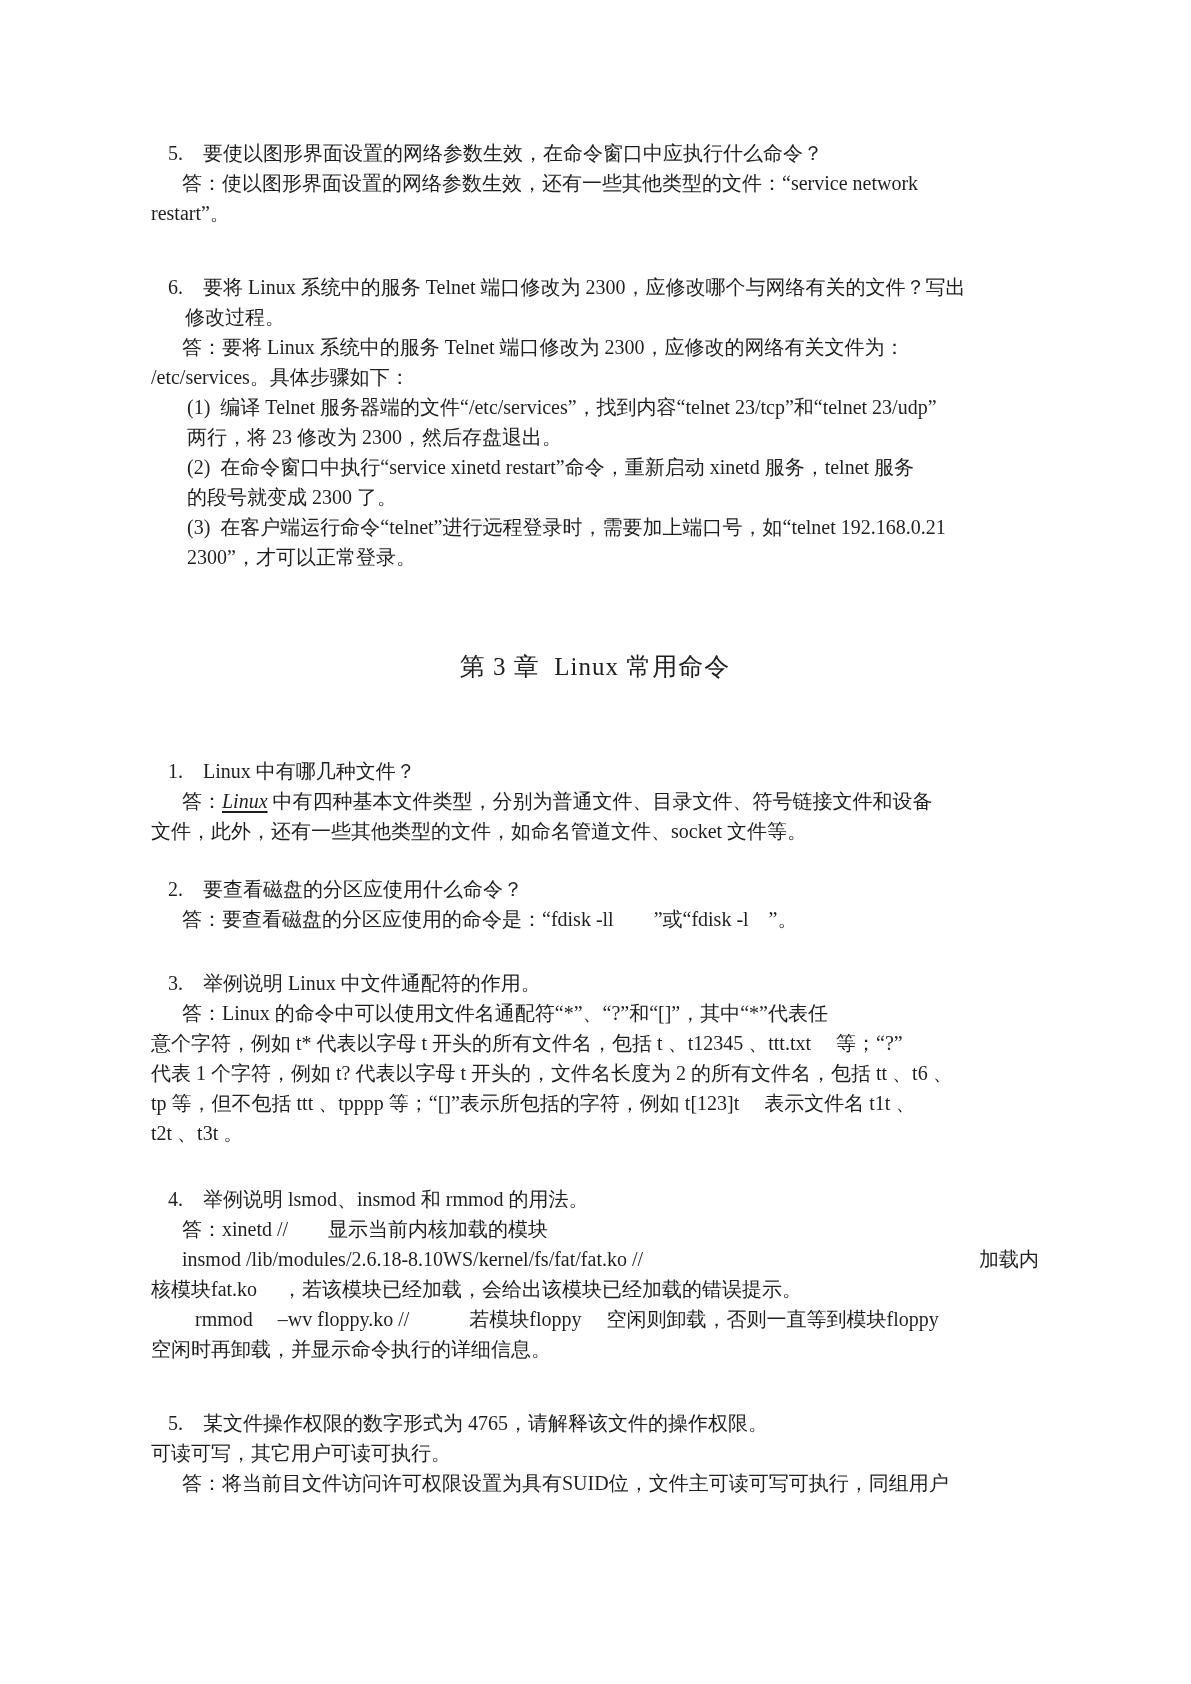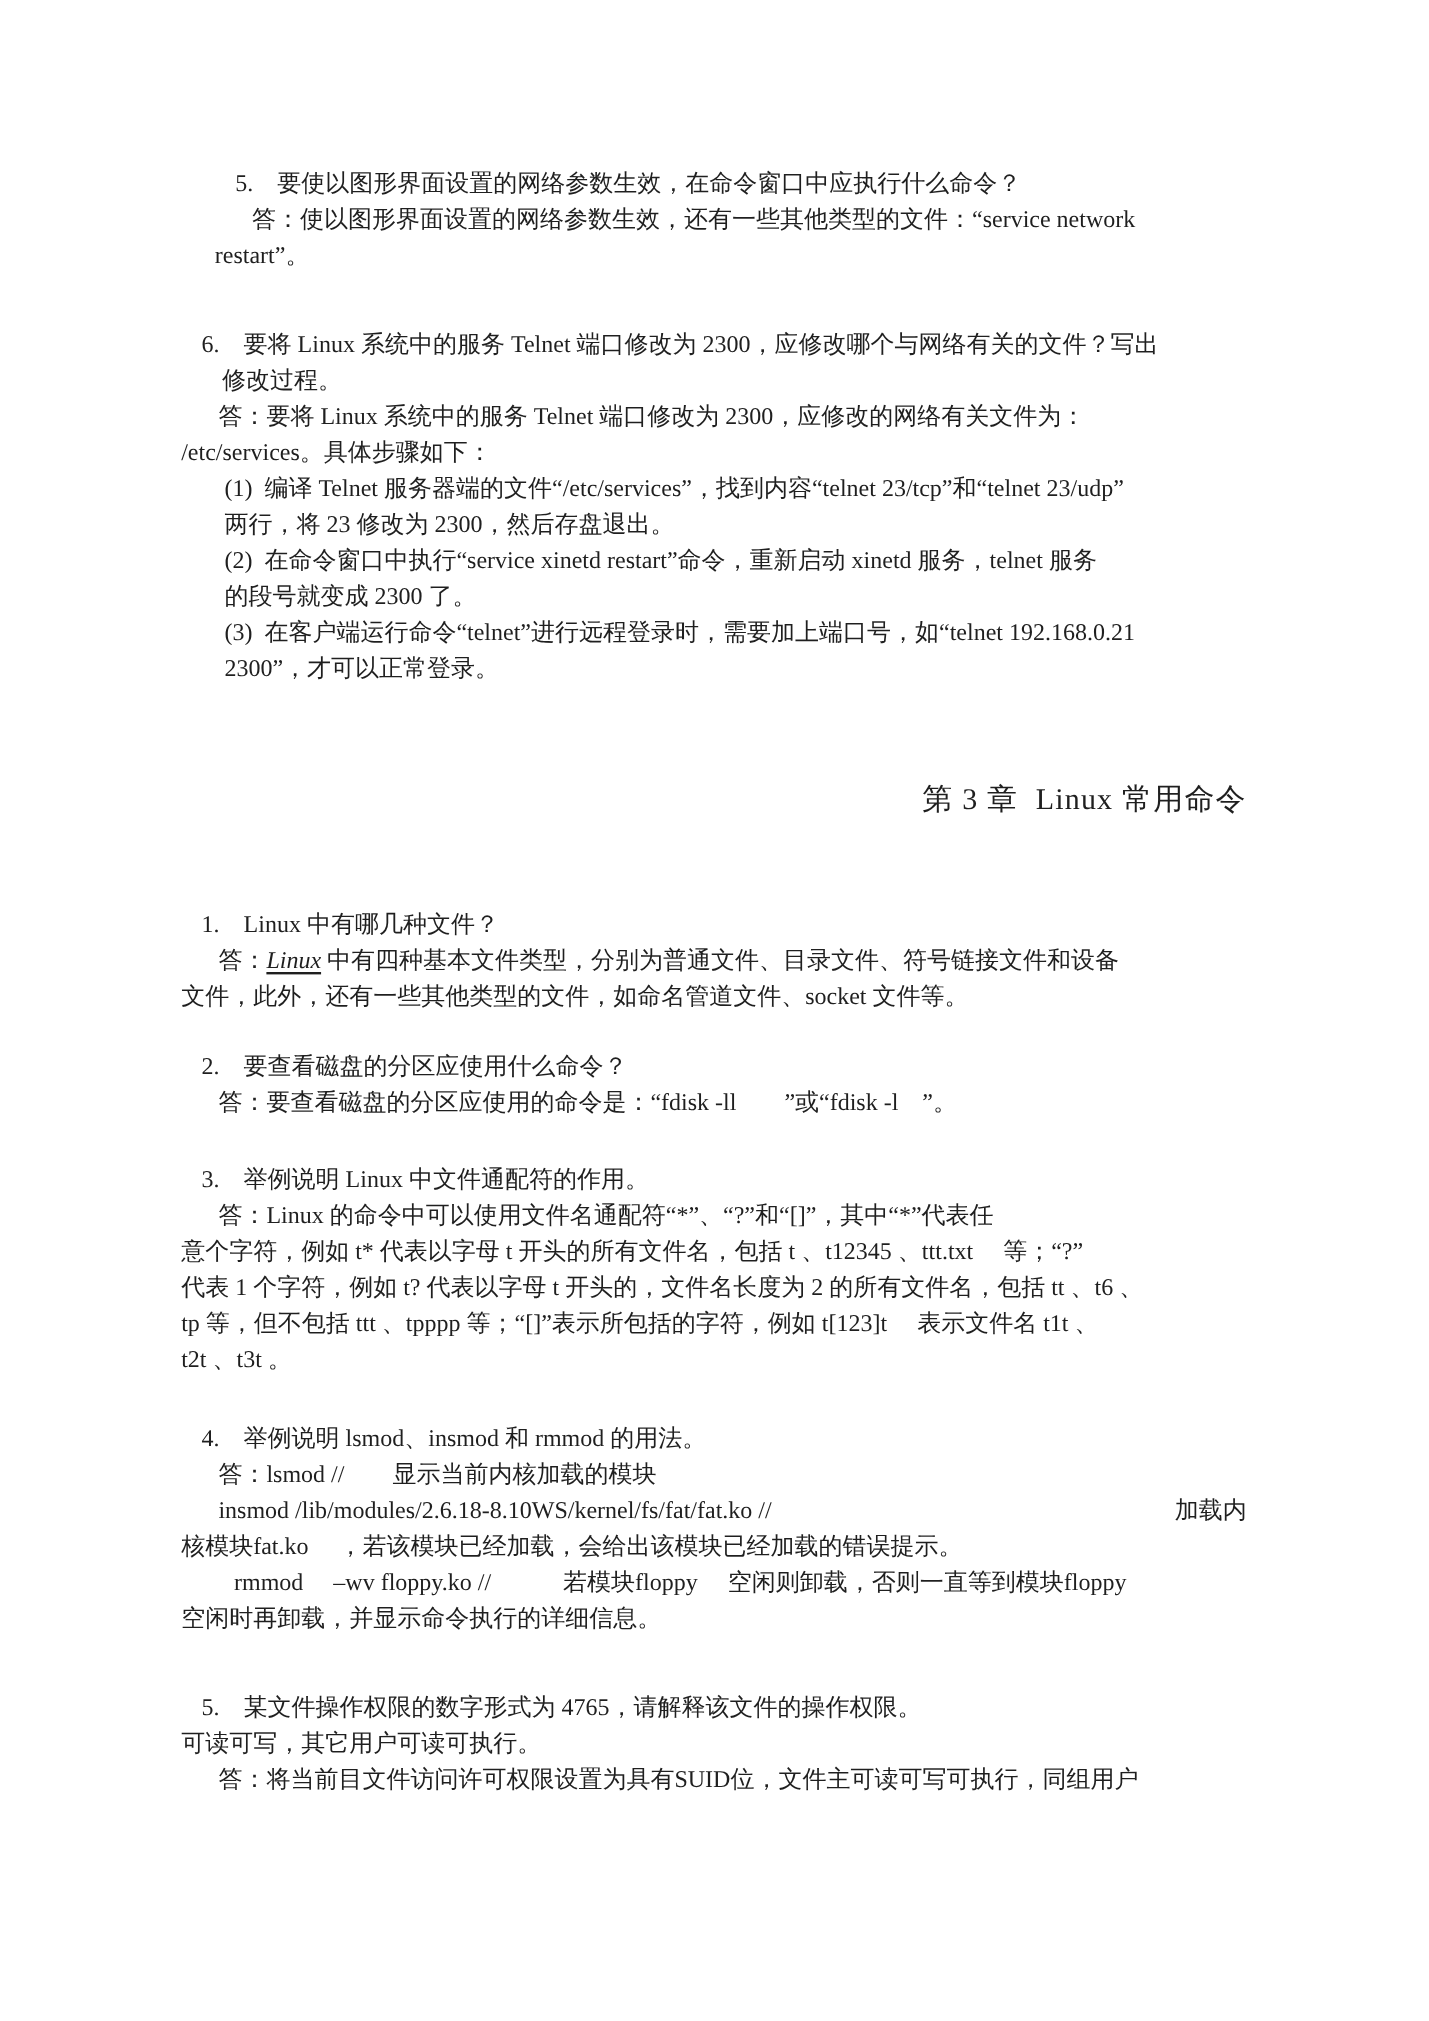--- a/index.html
+++ b/index.html
@@ -17,26 +17,26 @@
   .block{margin:0;}
   .line{white-space:pre;}
   .line.num{padding-left:17px;}
   .line.cont{padding-left:34px;}
   .line.ans{padding-left:31px;}
   .line.step{padding-left:36px;}
   .line.step2{padding-left:44px;}
   .line.flush{padding-left:0;}
   .line.split{padding-left:31px;display:flex;justify-content:space-between;}
   .line.title{
-    text-align:right;font-size:25px;line-height:34px;letter-spacing:1px;
+    text-align:center;font-size:25px;line-height:34px;letter-spacing:1px;
     white-space:pre;
     margin-top:41px;
   }
   .u{text-decoration:underline;text-underline-offset:3px;font-style:italic;}
-  [data-name="block-ch2-q5-network"]{margin-bottom:44px;margin-left:28px;}
+  [data-name="block-ch2-q5-network"]{margin-bottom:44px;}
   [data-name="block-ch2-q6-telnet"]{margin-bottom:0;}
   [data-name="block-ch3-title"]{margin-top:78px;margin-bottom:72px;}
   [data-name="block-ch3-q1-file-types"]{margin-bottom:28px;}
   [data-name="block-ch3-q2-fdisk"]{margin-bottom:34px;}
   [data-name="block-ch3-q3-wildcards"]{margin-bottom:36px;}
   [data-name="block-ch3-q4-modules"]{margin-bottom:44px;}
   [data-name="block-ch3-q5-permissions"]{margin-bottom:0;}
 </style>
 </head>
 <body style="background: rgb(255, 255, 255);">
@@ -75,21 +75,21 @@
       <div class="block" data-name="block-ch3-q3-wildcards">
         <div class="line num" data-name="doc-line">3.　举例说明 Linux 中文件通配符的作用。</div>
         <div class="line ans" data-name="doc-line">答：Linux 的命令中可以使用文件名通配符“*”、“?”和“[]”，其中“*”代表任</div>
         <div class="line flush" data-name="doc-line">意个字符，例如 t* 代表以字母 t 开头的所有文件名，包括 t 、t12345 、ttt.txt　 等；“?”</div>
         <div class="line flush" data-name="doc-line">代表 1 个字符，例如 t? 代表以字母 t 开头的，文件名长度为 2 的所有文件名，包括 tt 、t6 、</div>
         <div class="line flush" data-name="doc-line">tp 等，但不包括 ttt 、tpppp 等；“[]”表示所包括的字符，例如 t[123]t　 表示文件名 t1t 、</div>
         <div class="line flush" data-name="doc-line">t2t 、t3t 。</div>
       </div>
       <div class="block" data-name="block-ch3-q4-modules">
         <div class="line num" data-name="doc-line">4.　举例说明 lsmod、insmod 和 rmmod 的用法。</div>
-        <div class="line ans" data-name="doc-line">答：lsmod //　　显示当前内核加载的模块</div>
+        <div class="line ans" data-name="doc-line">答：xinetd //　　显示当前内核加载的模块</div>
         <div class="line split" data-name="doc-line"><span data-name="text-segment-left">insmod /lib/modules/2.6.18-8.10WS/kernel/fs/fat/fat.ko //</span><span data-name="text-segment-right">加载内</span></div>
         <div class="line flush" data-name="doc-line">核模块fat.ko　 ，若该模块已经加载，会给出该模块已经加载的错误提示。</div>
         <div class="line step2" data-name="doc-line">rmmod　 –wv floppy.ko //　　　若模块floppy　 空闲则卸载，否则一直等到模块floppy</div>
         <div class="line flush" data-name="doc-line">空闲时再卸载，并显示命令执行的详细信息。</div>
       </div>
       <div class="block" data-name="block-ch3-q5-permissions">
         <div class="line num" data-name="doc-line">5.　某文件操作权限的数字形式为 4765，请解释该文件的操作权限。</div>
         <div class="line flush" data-name="doc-line">可读可写，其它用户可读可执行。</div>
         <div class="line ans" data-name="doc-line">答：将当前目文件访问许可权限设置为具有SUID位，文件主可读可写可执行，同组用户</div>
       </div>

